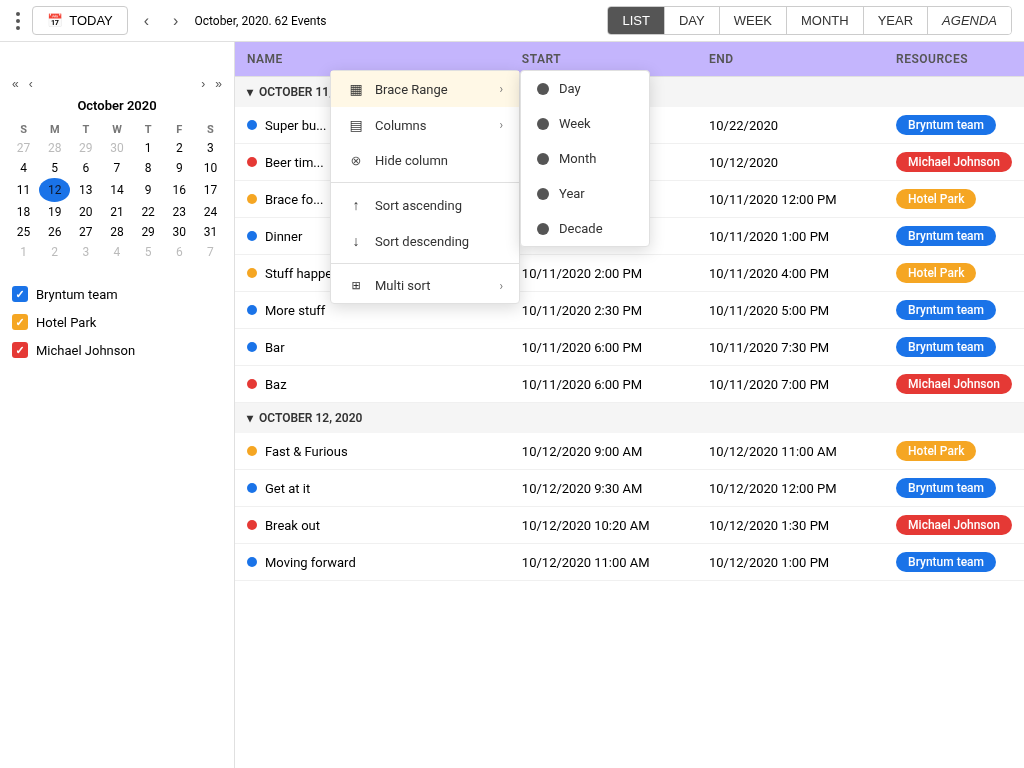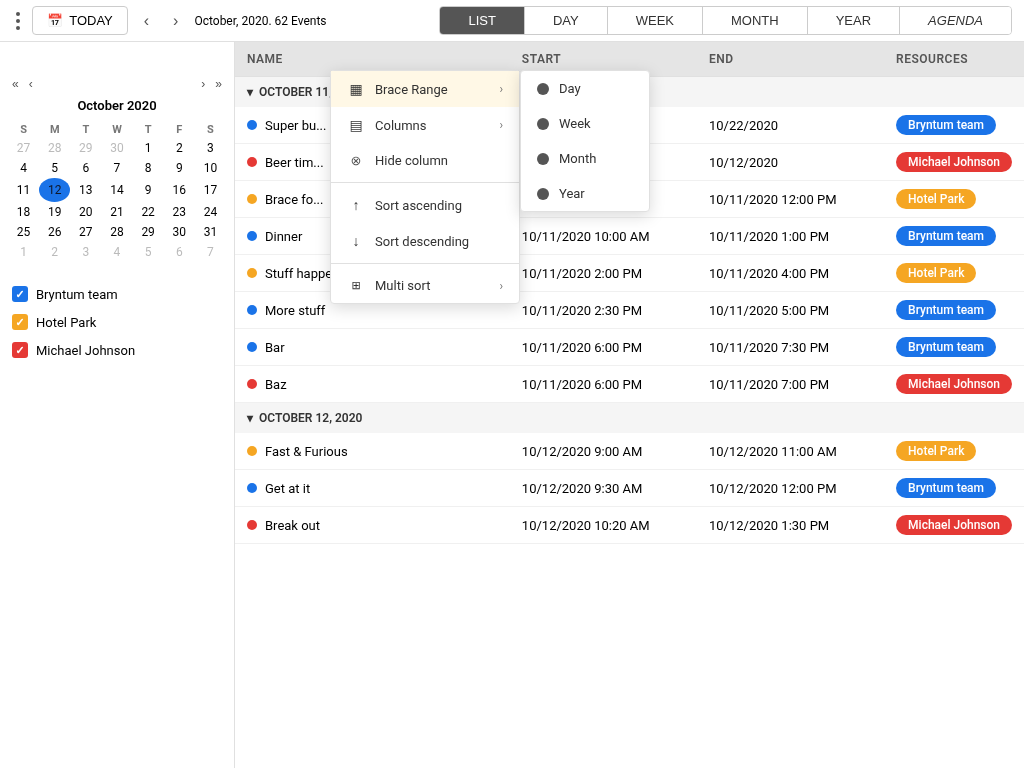--- a/index.html
+++ b/index.html
@@ -6,21 +6,21 @@
     body { font-family: -apple-system, BlinkMacSystemFont, 'Segoe UI', Roboto, sans-serif; font-size: 13px; background: #fff; display: flex; flex-direction: column; height: 768px; overflow: hidden; }
 
     
     .toolbar { display: flex; align-items: center; padding: 6px 12px; border-bottom: 1px solid #e0e0e0; gap: 8px; }
     .toolbar-dots { display: flex; flex-direction: column; gap: 3px; cursor: pointer; padding: 4px; }
     .toolbar-dots span { display: block; width: 4px; height: 4px; background: #555; border-radius: 50%; }
     .today-btn { border: 1px solid #ccc; background: #fff; padding: 6px 14px; border-radius: 4px; cursor: pointer; font-size: 13px; display: flex; align-items: center; gap: 6px; }
     .nav-arrow { background: none; border: none; cursor: pointer; font-size: 16px; color: #555; padding: 4px 8px; }
     .toolbar-title { font-size: 12px; font-weight: 400; flex: 1; }
     .view-tabs { display: flex; border: 1px solid #ccc; border-radius: 4px; overflow: hidden; }
-    .view-tab { padding: 6px 28px; background: #fff; border: none; cursor: pointer; font-size: 13px; color: #333; border-right: 1px solid #ccc; }
+    .view-tab { padding: 6px 14px; background: #fff; border: none; cursor: pointer; font-size: 13px; color: #333; border-right: 1px solid #ccc; }
     .view-tab:last-child { border-right: none; font-style: italic; }
     .view-tab.active { background: #555; color: #fff; }
 
     
     .main { display: flex; flex: 1; overflow: hidden; }
 
     
     .sidebar { width: 235px; border-right: 1px solid #e0e0e0; display: flex; flex-direction: column; padding: 0; overflow-y: auto; flex-shrink: 0; }
     .mini-cal { padding: 8px; }
     .mini-cal-header { display: flex; align-items: center; justify-content: space-between; padding: 4px 0 8px 0; }
@@ -38,21 +38,21 @@
 
     .filter-section { padding: 10px 12px; }
     .filter-item { display: flex; align-items: center; gap: 8px; padding: 6px 0; }
     .filter-checkbox { width: 16px; height: 16px; border-radius: 3px; border: none; cursor: pointer; appearance: none; -webkit-appearance: none; display: flex; align-items: center; justify-content: center; }
     .filter-checkbox.checked::after { content: '✓'; font-size: 11px; color: #fff; font-weight: bold; }
     .filter-label { font-size: 13px; cursor: pointer; }
 
     
     .cal-content { flex: 1; overflow-y: auto; position: relative; }
     .cal-table { width: 100%; border-collapse: collapse; }
-    .cal-table thead tr th { position: sticky; top: 0; background: #e5e5e5; border-bottom: 1px solid #e0e0e0; padding: 10px 12px; text-align: left; font-size: 12px; font-weight: 600; color: #555; text-transform: uppercase; letter-spacing: 0.5px; z-index: 10; }
+    .cal-table thead tr th { position: sticky; top: 0; background: #c4b5fd; border-bottom: 1px solid #e0e0e0; padding: 10px 12px; text-align: left; font-size: 12px; font-weight: 600; color: #555; text-transform: uppercase; letter-spacing: 0.5px; z-index: 10; }
     .cal-table thead tr th:first-child { width: 300px; }
     .cal-table thead tr th:nth-child(2) { width: 200px; }
     .cal-table thead tr th:nth-child(3) { width: 200px; }
 
     .section-header td { background: #f5f5f5; padding: 8px 12px; font-size: 12px; font-weight: 600; color: #333; }
     .section-header .collapse-btn { cursor: pointer; margin-right: 6px; font-size: 12px; }
 
     .event-row td { padding: 8px 12px; border-bottom: 1px solid #f0f0f0; vertical-align: middle; }
     .event-name { display: flex; align-items: center; gap: 8px; }
     .event-dot { width: 10px; height: 10px; border-radius: 50%; flex-shrink: 0; }
@@ -361,20 +361,33 @@
           <span class="event-dot red"></span>
           <span>Break out</span>
         </div>
       </td>
       <td>10/12/2020 10:20 AM</td>
       <td>10/12/2020 1:30 PM</td>
       <td>
         <span class="resource-badge red">Michael Johnson</span>
       </td>
     </tr>
+          <tr class="event-row">
+      <td>
+        <div class="event-name">
+          <span class="event-dot blue"></span>
+          <span>Moving forward</span>
+        </div>
+      </td>
+      <td>10/12/2020 11:00 AM</td>
+      <td>10/12/2020 1:00 PM</td>
+      <td>
+        <span class="resource-badge blue">Bryntum team</span>
+      </td>
+    </tr>
         </tbody>
     </table>
   </div>
 </div>
 
 <div class="dropdown-overlay" id="dropdown-overlay"></div>
 
 <div class="dropdown-menu">
   <div class="dropdown-item active">
     <span class="item-icon">▦</span>
@@ -417,13 +430,17 @@
     <span>Week</span>
   </div>
   <div class="submenu-item">
     <span class="dot"></span>
     <span>Month</span>
   </div>
   <div class="submenu-item">
     <span class="dot"></span>
     <span>Year</span>
   </div>
+  <div class="submenu-item">
+    <span class="dot"></span>
+    <span>Decade</span>
+  </div>
 </div>
 
 </body></html>

